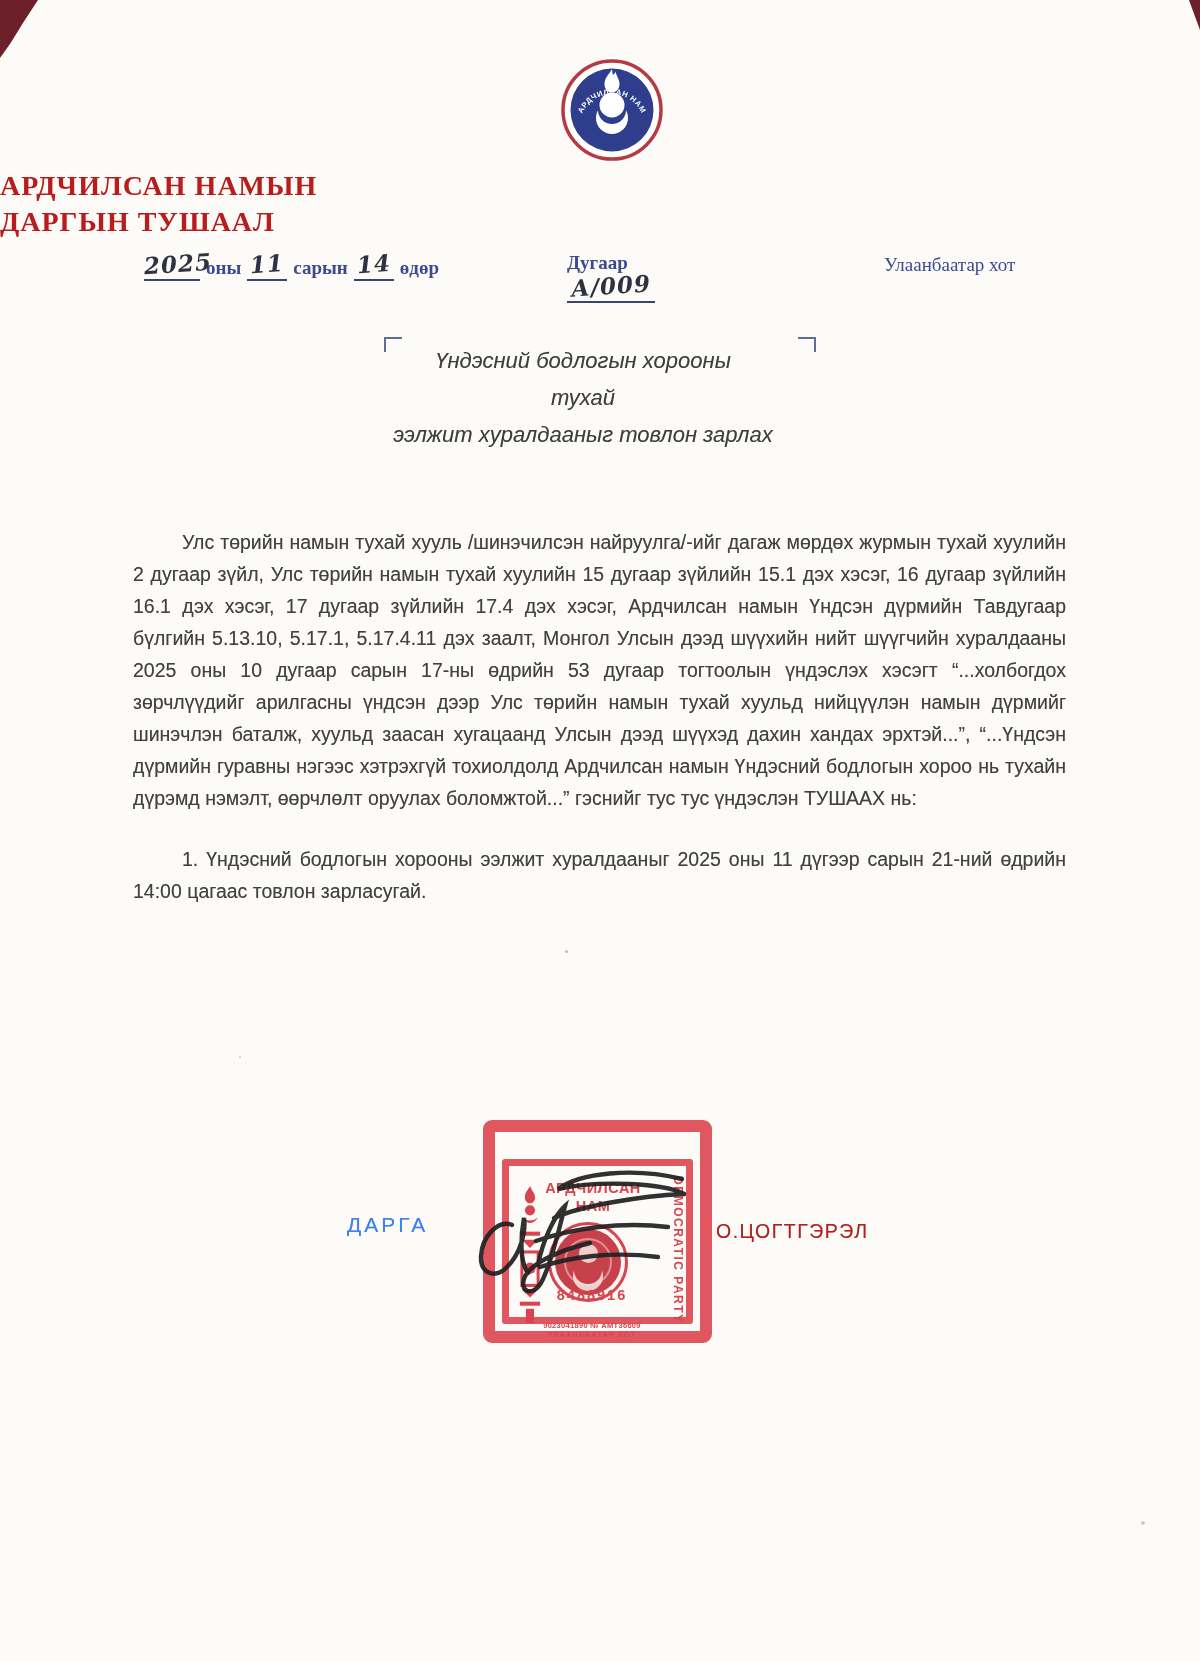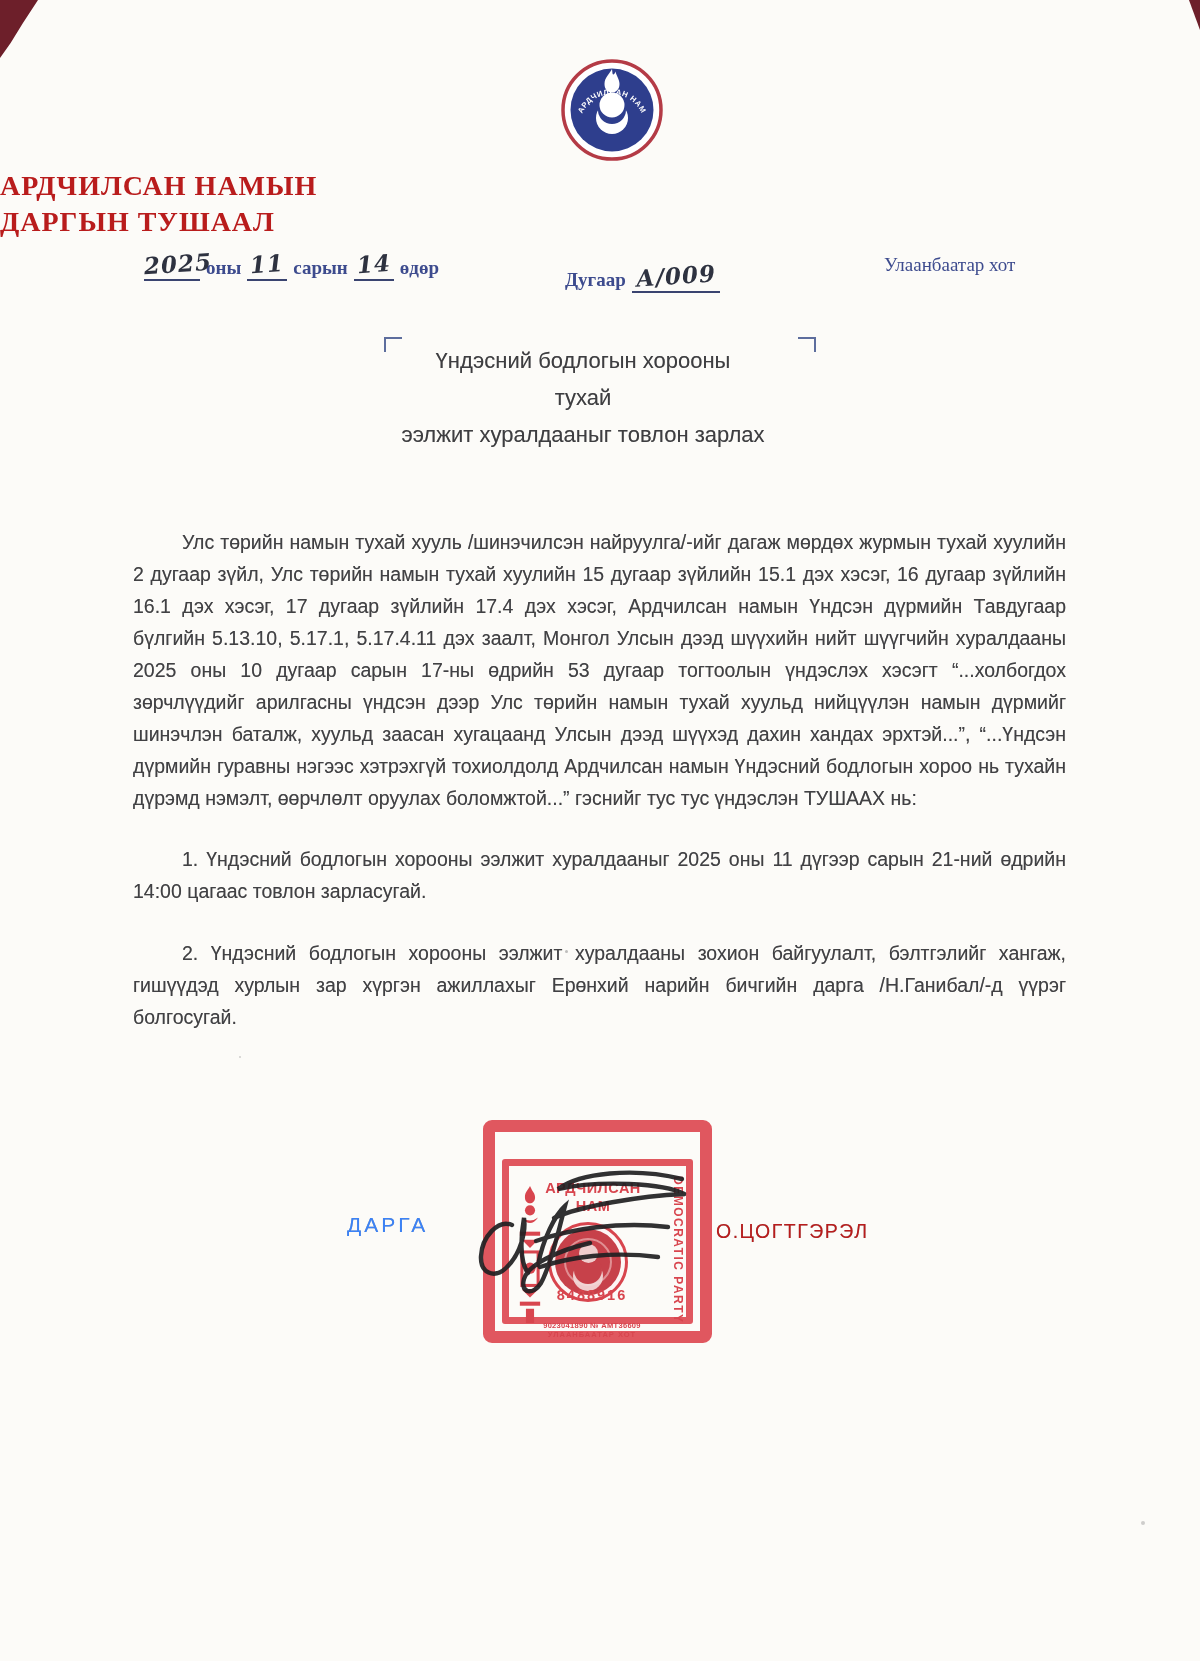--- a/index.html
+++ b/index.html
@@ -23,35 +23,36 @@
   
   #title{
     position:absolute;left:0;top:168px;width:100%;
     text-align:left;color:#b91c1c;
     font-family:"Liberation Serif",serif;font-weight:bold;
     font-size:28px;line-height:36px;letter-spacing:1px;
   }
   
   .meta{position:absolute;color:#3d4b8e;font-family:"Liberation Serif",serif;font-size:19px;}
   #meta-date{left:140px;top:252px;}
-  #meta-number{left:563px;top:264px;}
+  #meta-number{left:563px;top:252px;flex-direction:column;}
   #meta-city{left:884px;top:254px;}
   .meta-inline{display:inline-flex;align-items:baseline;}
   .hw-slot{display:inline-block;border-bottom:2px solid #3a4470;text-align:center;margin:0 4px;position:relative;}
   .hw{
     font-family:"DejaVu Serif",serif;font-style:italic;font-weight:bold;
     color:#2e3240;font-size:23px;display:inline-block;
     transform:rotate(-4deg) translateY(-2px);letter-spacing:1px;
   }
   .meta-lbl{margin:0 2px;font-weight:bold;}
   
   #subject{
     position:absolute;left:0;top:342px;width:1166px;
     text-align:center;color:#3e3e41;font-size:22px;line-height:37px;
     text-shadow:0 0 .5px rgba(70,70,70,.4);
+    font-style:italic;
   }
   .bracket{position:absolute;width:16px;height:13px;}
   #bracket-l{left:384px;top:337px;border-left:2.5px solid #5d6d9d;border-top:2.5px solid #5d6d9d;}
   #bracket-r{left:798px;top:337px;border-right:2.5px solid #5d6d9d;border-top:2.5px solid #5d6d9d;}
   
   #bodycol{
     position:absolute;left:133px;top:502px;width:933px;
     color:#414144;font-size:19.5px;line-height:32px;
     text-align:justify;
     text-shadow:0 0 .5px rgba(65,65,65,.45);
@@ -164,21 +165,20 @@
   <div id="bracket-r" class="bracket"></div>
   <div id="subject">
     <div>Үндэсний бодлогын хорооны</div>
     <div>тухай</div>
     <div>ээлжит хуралдааныг товлон зарлах</div>
   </div>
 
   <div id="bodycol">
     <p class="preamble">Улс төрийн намын тухай хууль /шинэчилсэн найруулга/-ийг дагаж мөрдөх журмын тухай хуулийн 2 дугаар зүйл, Улс төрийн намын тухай хуулийн 15 дугаар зүйлийн 15.1 дэх хэсэг, 16 дугаар зүйлийн 16.1 дэх хэсэг, 17 дугаар зүйлийн 17.4 дэх хэсэг, Ардчилсан намын Үндсэн дүрмийн Тавдугаар бүлгийн 5.13.10, 5.17.1, 5.17.4.11 дэх заалт, Монгол Улсын дээд шүүхийн нийт шүүгчийн хуралдааны 2025 оны 10 дугаар сарын 17-ны өдрийн 53 дугаар тогтоолын үндэслэх хэсэгт “...холбогдох зөрчлүүдийг арилгасны үндсэн дээр Улс төрийн намын тухай хуульд нийцүүлэн намын дүрмийг шинэчлэн баталж, хуульд заасан хугацаанд Улсын дээд шүүхэд дахин хандах эрхтэй...”, “...Үндсэн дүрмийн гуравны нэгээс хэтрэхгүй тохиолдолд Ардчилсан намын Үндэсний бодлогын хороо нь тухайн дүрэмд нэмэлт, өөрчлөлт оруулах боломжтой...” гэснийг тус тус үндэслэн ТУШААХ нь:</p>
     <p class="item-1">1. Үндэсний бодлогын хорооны ээлжит хуралдааныг 2025 оны 11 дүгээр сарын 21-ний өдрийн 14:00 цагаас товлон зарласугай.</p>
-    <p class="item-2">2. Үндэсний бодлогын хорооны ээлжит хуралдааны зохион байгуулалт, бэлтгэлийг хангаж, гишүүдэд хурлын зар хүргэн ажиллахыг Ерөнхий нарийн бичгийн дарга /Н.Ганибал/-д үүрэг болгосугай.</p>
   </div>
 
   <div id="sig-role">ДАРГА</div>
   <div id="sig-name">О.ЦОГТГЭРЭЛ</div>
 
   <div id="stamp">
     <div id="stamp-inner">
       <svg id="soyombo" width="28" height="142" viewBox="0 0 26 140">
         <g fill="#d8454e">
           <path d="M13 2 C11 6 8 8 8 13 C8 17 10.5 19 13 19 C15.5 19 18 17 18 13 C18 9 15 7 14 4 Z"></path>

